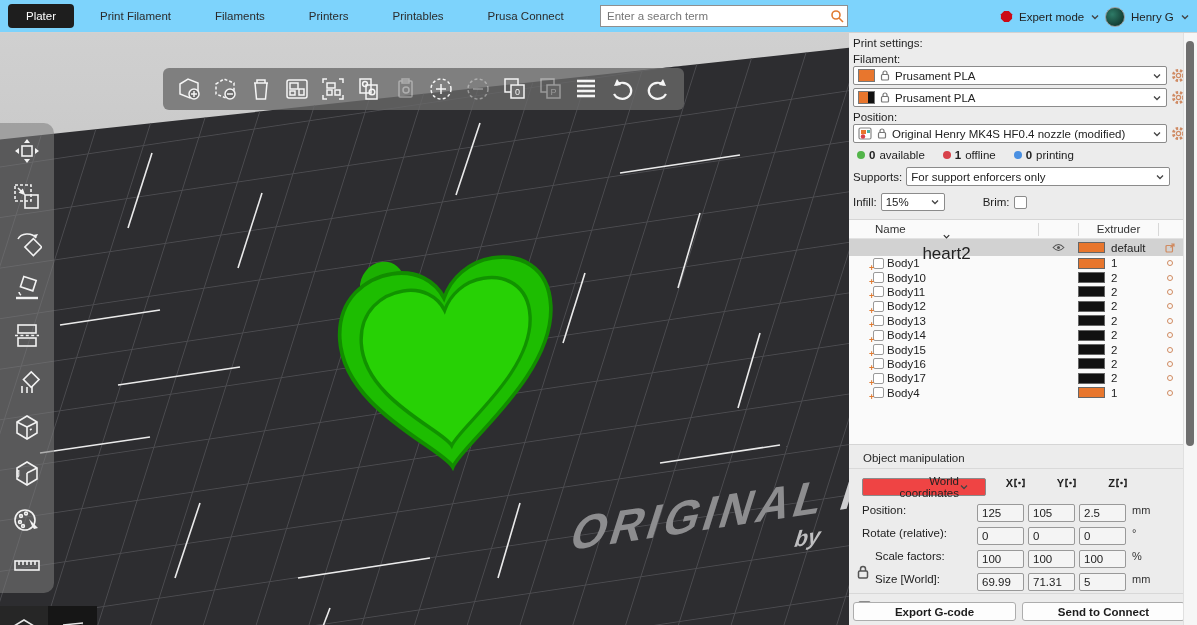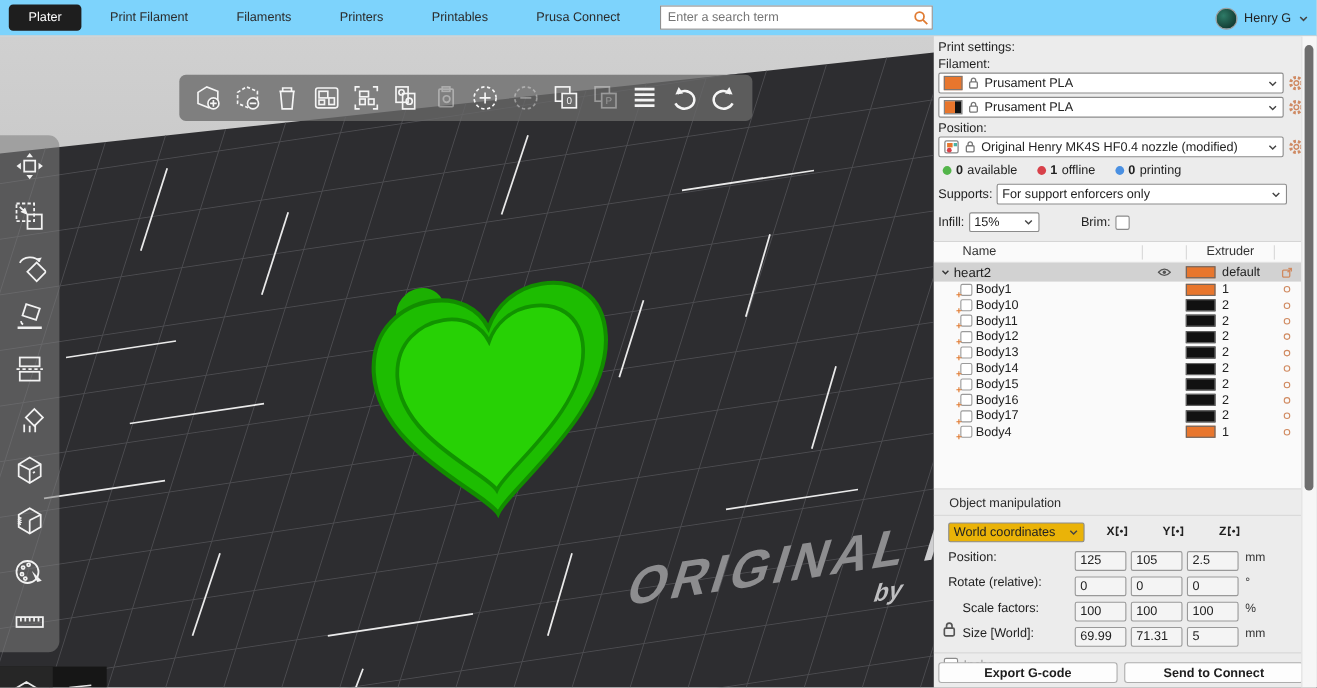--- a/index.html
+++ b/index.html
@@ -86,27 +86,27 @@
   .olrow { height:16px; display:flex; align-items:center; }
   .olrow.root { background:#d2d2d2; height:17px; }
   .olrow .name { flex:1; display:flex; align-items:center; gap:3px; }
   .olrow .exsw { width:27px; height:11px; border:1px solid #666; margin-right:6px; }
   .olrow .exnum { width:46px; }
   .olrow .dotcol { width:26px; display:flex; justify-content:center; }
   .ring { width:6px; height:6px; border:1.4px solid #d08a60; border-radius:50%; }
   .body-rows .olrow { height:14.4px; padding-left:24px; }
   .cubeicon { width:11px; height:11px; border:1.2px solid #9a9a9a; border-radius:2px; position:relative; background:#fff; }
   .cubeicon::after { content:"+"; position:absolute; left:-5px; bottom:-5px; color:#e07b32; font-size:9px; font-weight:bold; }
-  .root .name { padding-left:6px; font-size:12px; }
+  .root .name { padding-left:6px; font-size:17px;flex-direction:column; }
 
   
   .manip { position:absolute; left:0; top:415px; width:334px; }
   .manip-title { margin:4px 0 4px 14px; color:#2a2a2a; }
   .manip-box { border-top:1px solid #d9d9d9; padding-top:6px; position:relative; }
-  .coords { margin-left:13px; width:124px; height:18px; background:#eab308; border:1px solid #8b8b8b; border-radius:2px; display:inline-flex; align-items:center; padding:0 4px; }
+  .coords { margin-left:13px; width:124px; height:18px; background:#ef4444; border:1px solid #8b8b8b; border-radius:2px; display:inline-flex; align-items:center; padding:0 16px;text-align:right; }
   .coords .txt { flex:1; }
   .axis-heads { position:absolute; top:8px; left:141px; display:flex; }
   .axis-h { width:51px; display:flex; align-items:center; justify-content:center; gap:1px; font-weight:bold; font-size:11px; }
   .mrow { display:flex; margin-top:5px; height:18px; }
   .mrow .lab { width:128px; padding-left:13px; }
   .mrow .lab.indent { padding-left:26px; }
   .mrow input { width:47px; height:18px; margin-right:4px; border:1px solid #999; border-radius:2px; background:#f4f4f4; font-size:11.5px; padding:0 4px; color:#222; font-family:"Liberation Sans",sans-serif; }
   .mrow .unit { font-size:11px; color:#333; margin-left:2px; }
   .lock-scale { position:absolute; left:8px; top:96px; }
   .inches-row { display:flex; align-items:center; gap:5px; margin:10px 0 0 9px; color:#9a9a9a; }
@@ -130,20 +130,29 @@
       <div class="tab">Prusa Connect</div>
     </div>
     <div class="searchbox">
       <input placeholder="Enter a search term" style="">
       <span class="mag">
         <svg width="14" height="14" viewBox="0 0 14 14">
             <circle cx="6" cy="6" r="4" fill="none" stroke="#e07b32" stroke-width="1.6"></circle>
             <line x1="9" y1="9" x2="13" y2="13" stroke="#e07b32" stroke-width="1.6"></line>
           </svg>
       </span>
+    </div>
+    <div class="mode-area">
+      <svg width="13" height="13" viewBox="0 0 14 14">
+          <polygon points="4.5,1 9.5,1 13,4.5 13,9.5 9.5,13 4.5,13 1,9.5 1,4.5" fill="#cc0a16"></polygon>
+        </svg>
+      <span class="mode-label">Expert mode</span>
+      <svg class="chev" viewBox="0 0 10 10">
+          <polyline points="2,3.5 5,6.5 8,3.5" fill="none" stroke="#444" stroke-width="1.4"></polyline>
+        </svg>
     </div>
     <div class="user-area">
       <span class="avatar"></span>
       <span class="user-name">Henry G</span>
       <svg class="chev" viewBox="0 0 10 10">
           <polyline points="2,3.5 5,6.5 8,3.5" fill="none" stroke="#444" stroke-width="1.4"></polyline>
         </svg>
     </div>
   </div>
 

